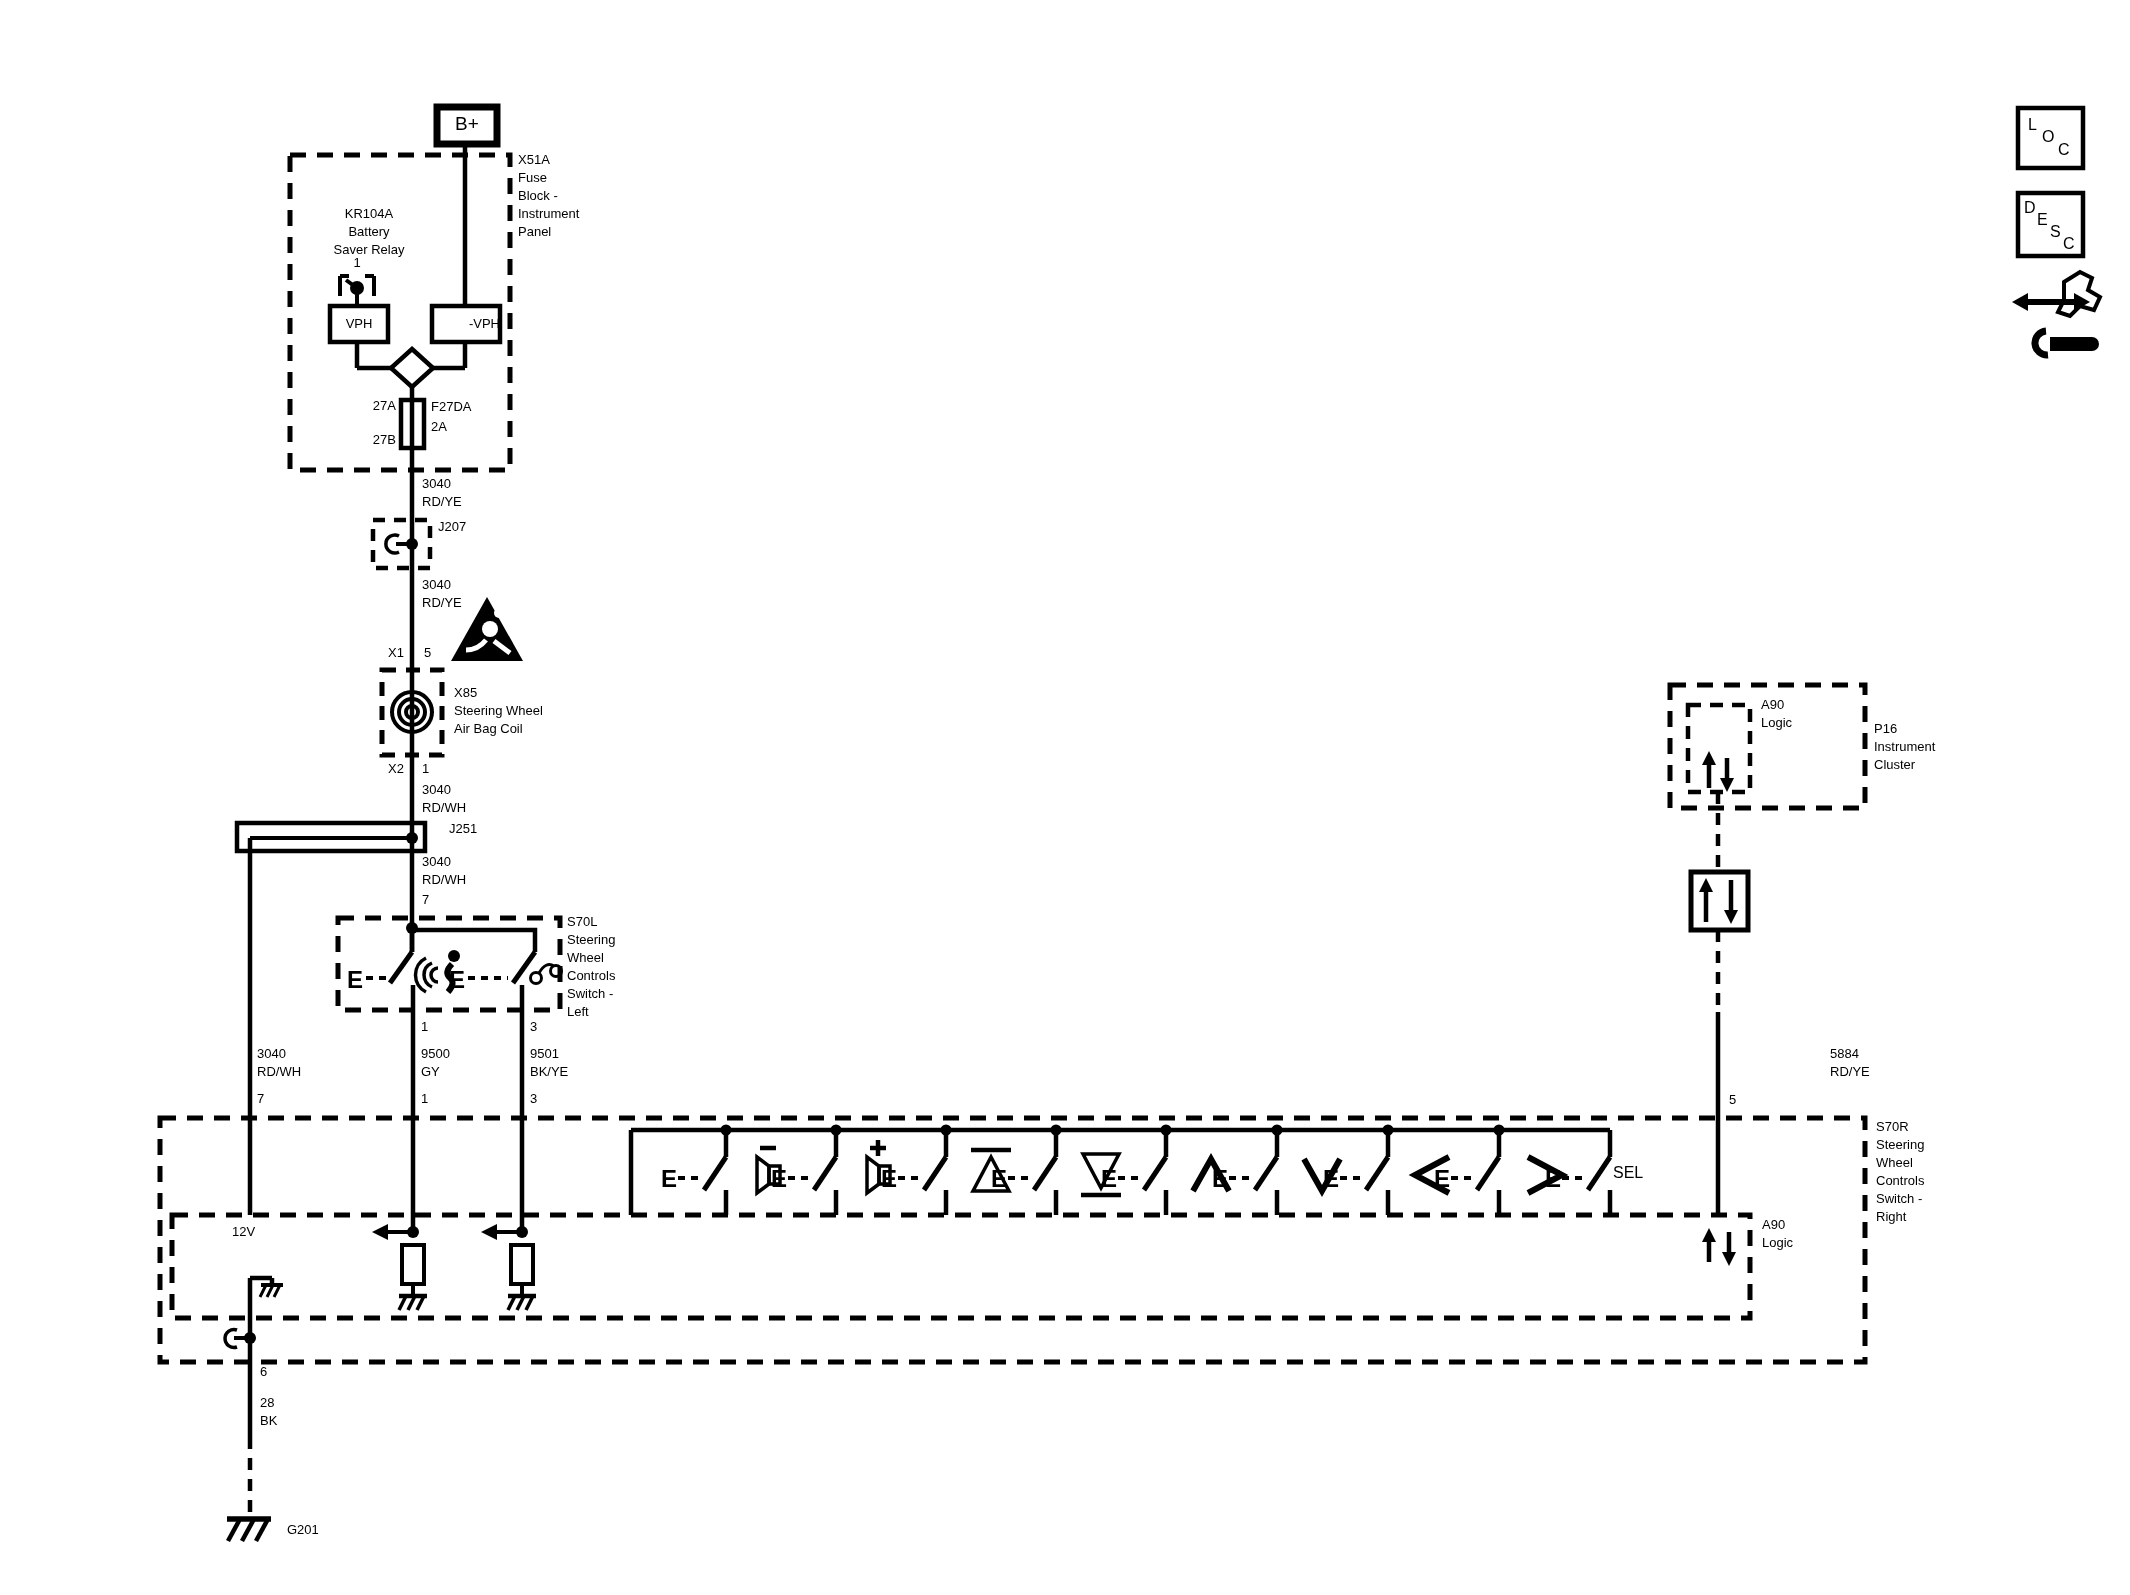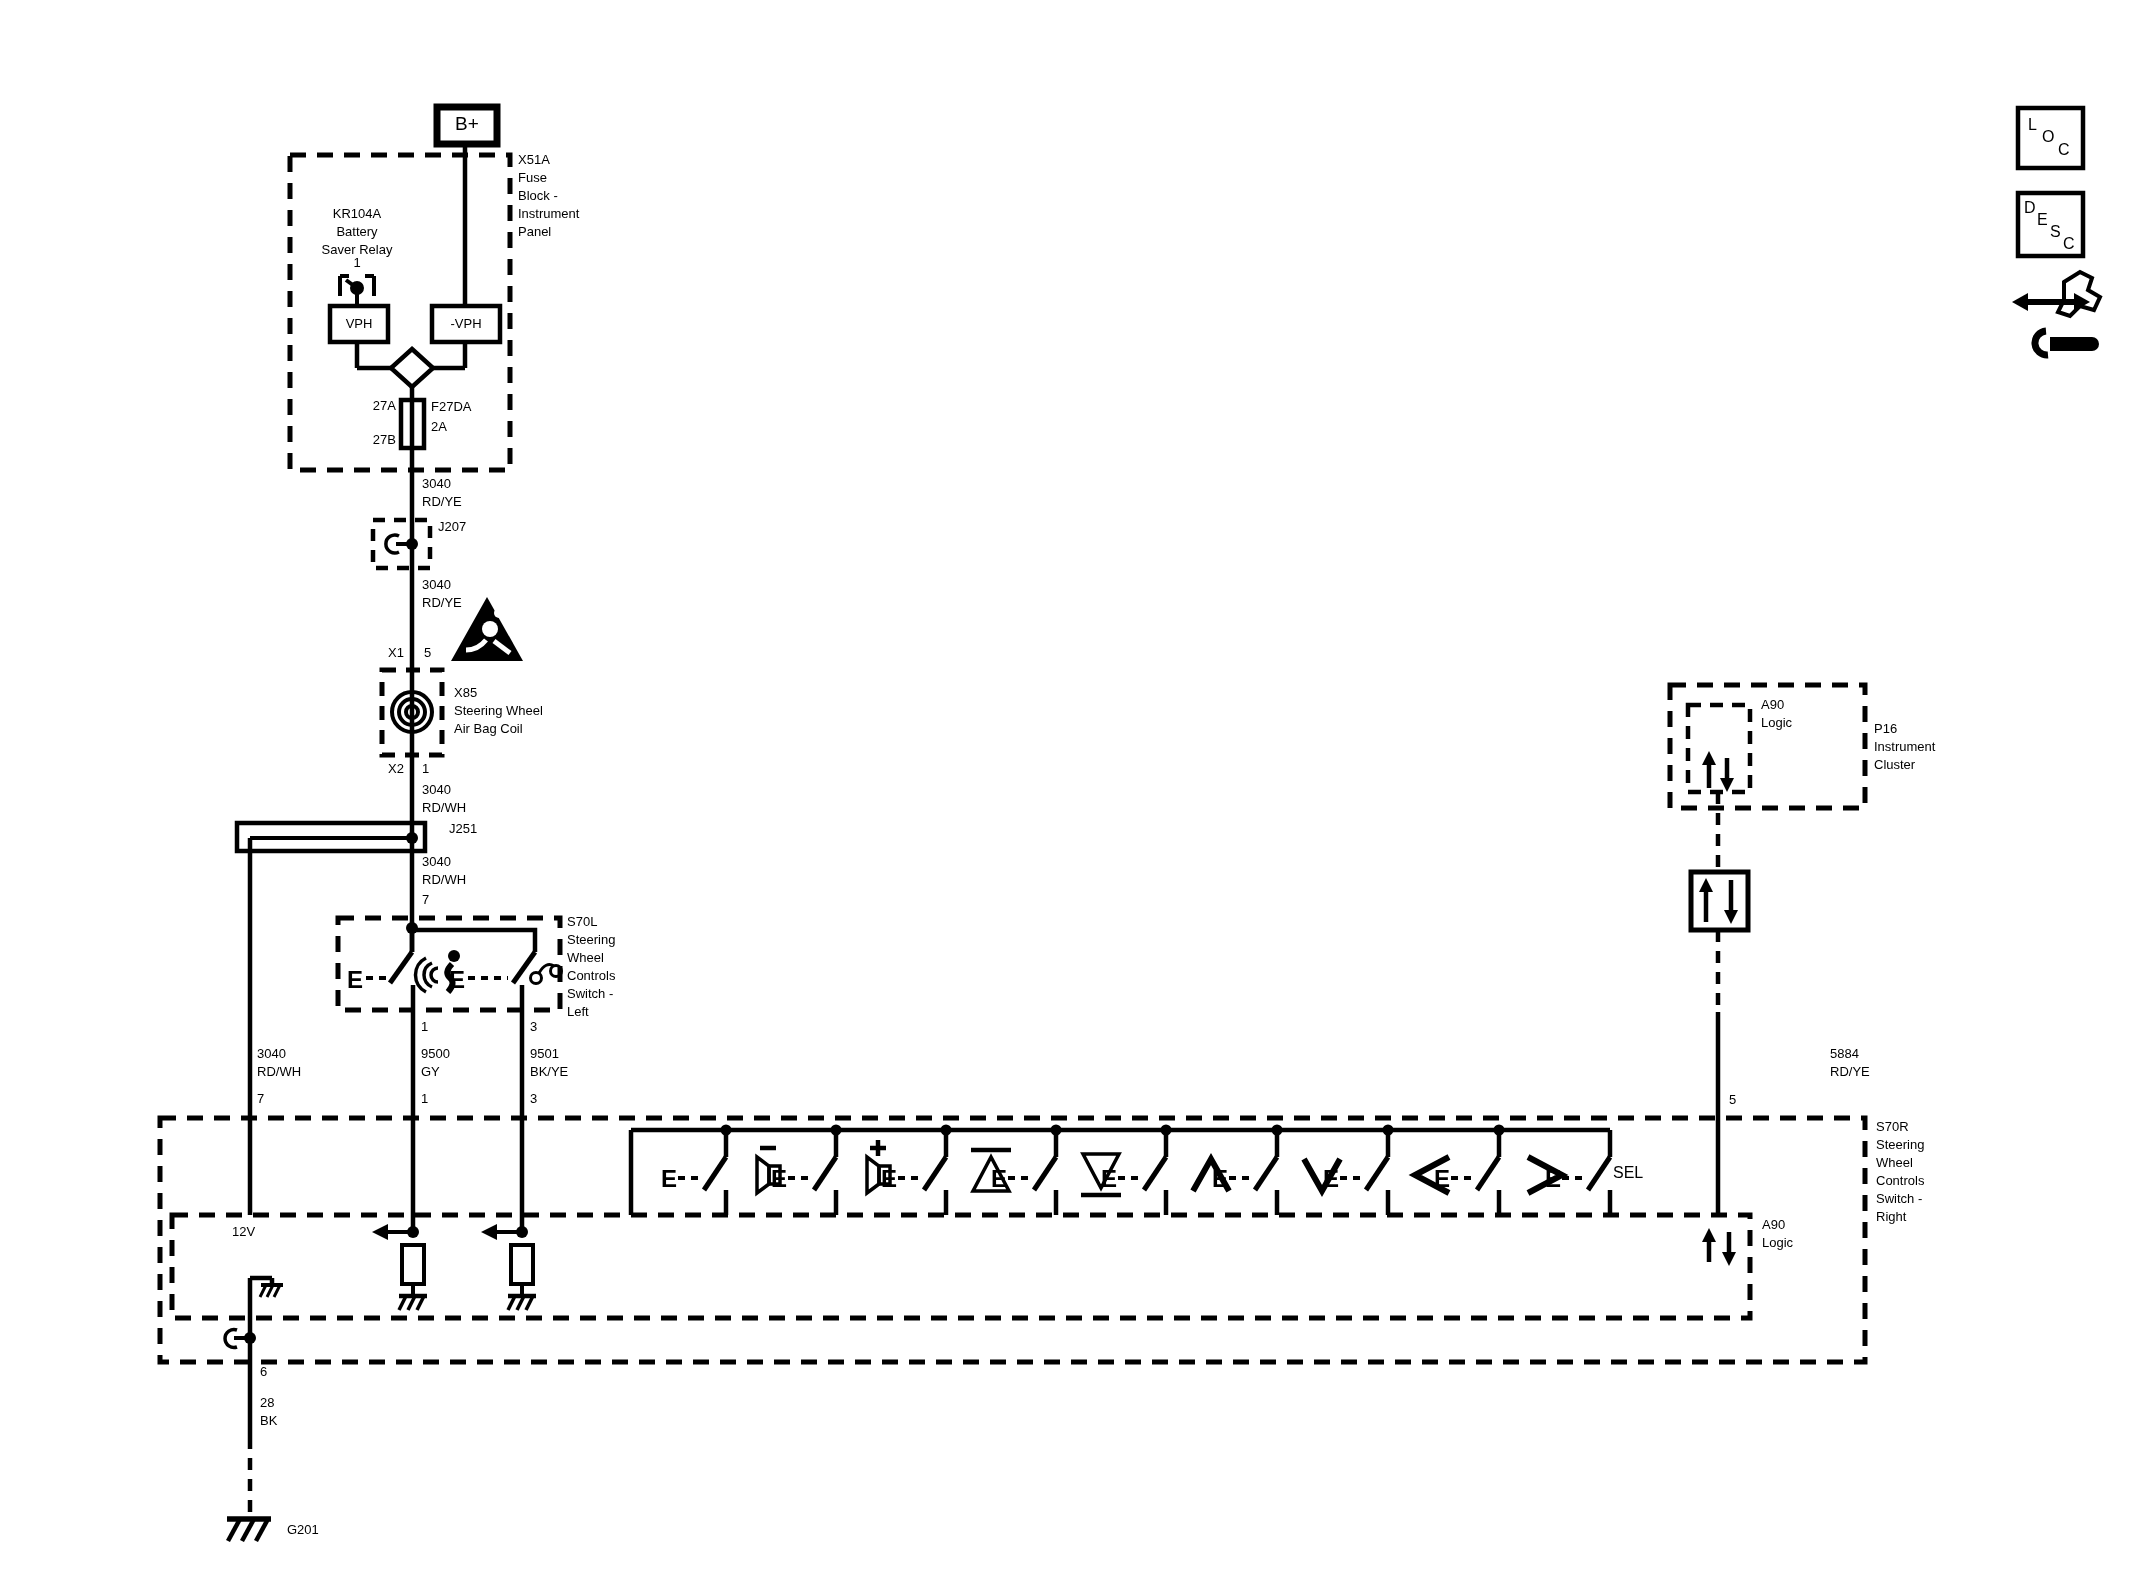--- a/index.html
+++ b/index.html
@@ -289,26 +289,26 @@
     <path d="M2046 331 a 11 11 0 1 0 2 24" stroke-width="7"></path>
   </g>
 </svg>
 
 <div class="lbl ctr" style="left:437px;top:115px;width:60px;font-size:19px;">B+</div>
 <div class="lbl" style="left:518px;top:151px;">X51A
 Fuse
 Block -
 Instrument
 Panel</div>
-<div class="lbl ctr" style="left:288px;top:205px;width:138px;text-align:center;">KR104A
+<div class="lbl ctr" style="left:300px;top:205px;width:138px;text-align:center;">KR104A
 Battery
 Saver Relay</div>
 <div class="lbl ctr" style="left:347px;top:254px;width:20px;">1</div>
 <div class="lbl ctr" style="left:330px;top:315px;width:58px;">VPH</div>
-<div class="lbl ctr" style="left:432px;top:315px;width:68px;">-VPH</div>
+<div class="lbl ctr" style="left:432px;top:315px;width:68px;text-align:right;">-VPH</div>
 <div class="lbl rt" style="left:350px;top:397px;width:46px;">27A</div>
 <div class="lbl rt" style="left:350px;top:431px;width:46px;">27B</div>
 <div class="lbl" style="left:431px;top:397px;line-height:20px;">F27DA
 2A</div>
 
 <div class="lbl" style="left:422px;top:475px;">3040
 RD/YE</div>
 <div class="lbl" style="left:438px;top:518px;">J207</div>
 <div class="lbl" style="left:422px;top:576px;">3040
 RD/YE</div>

